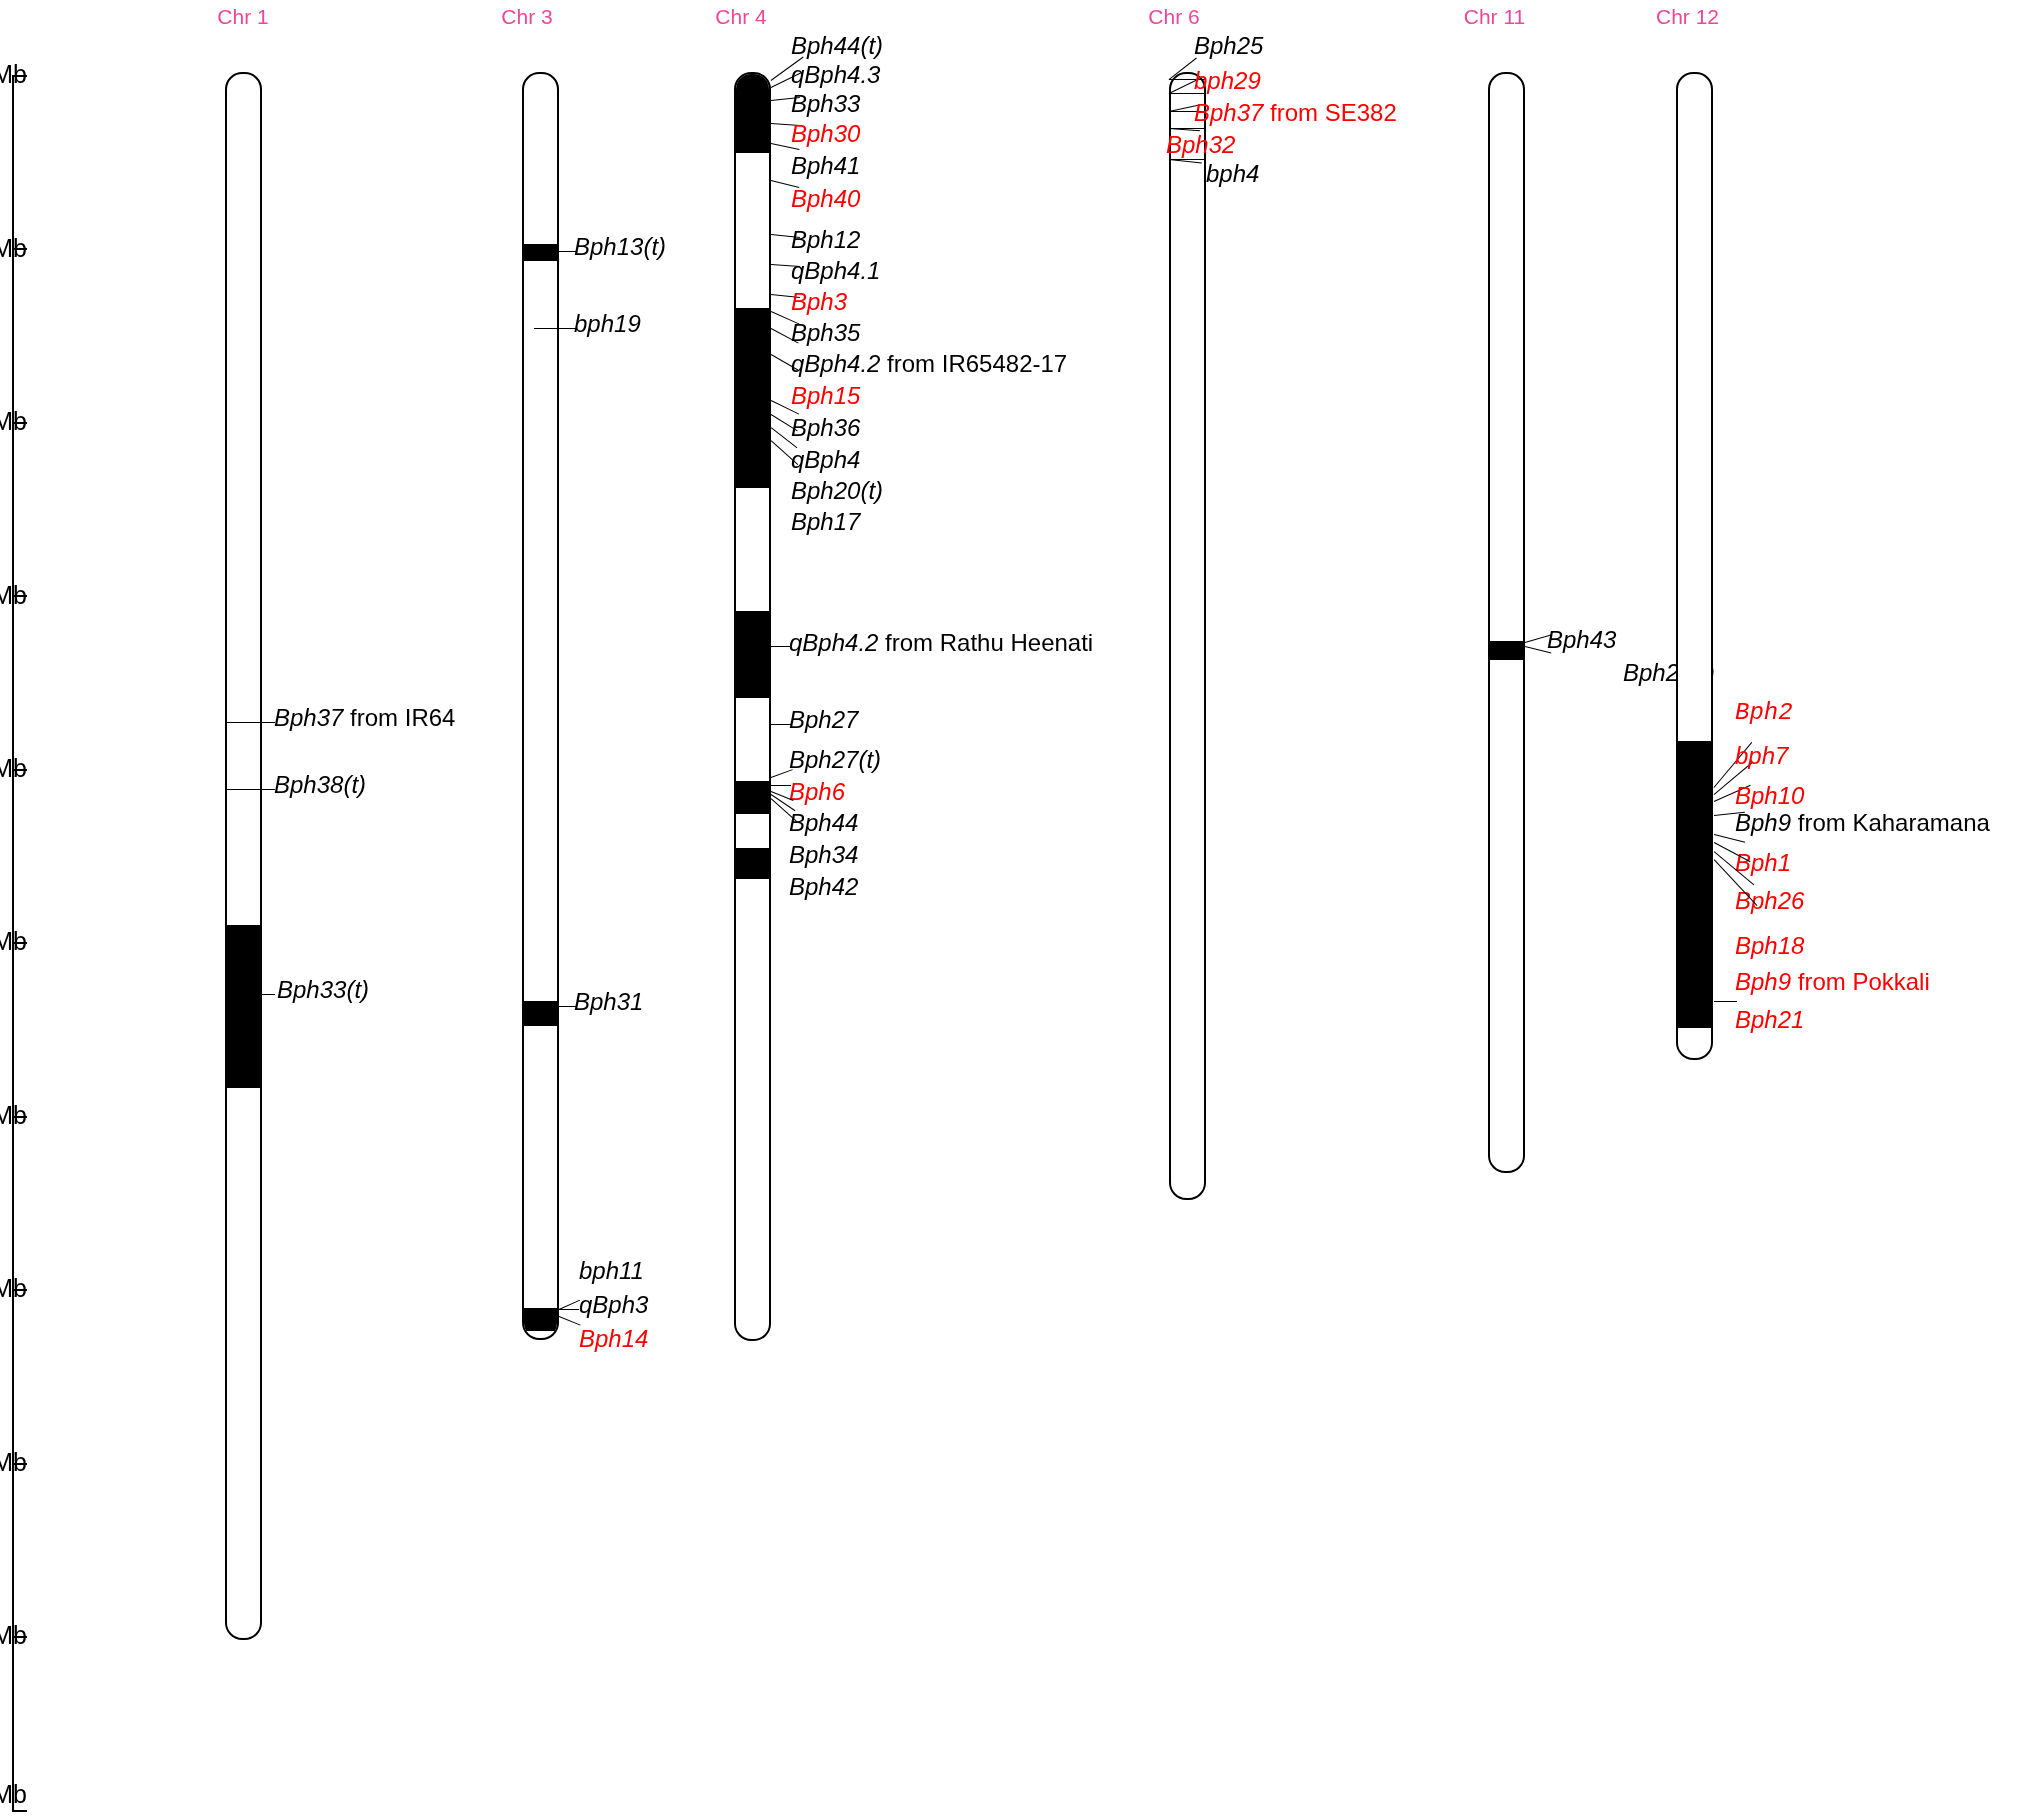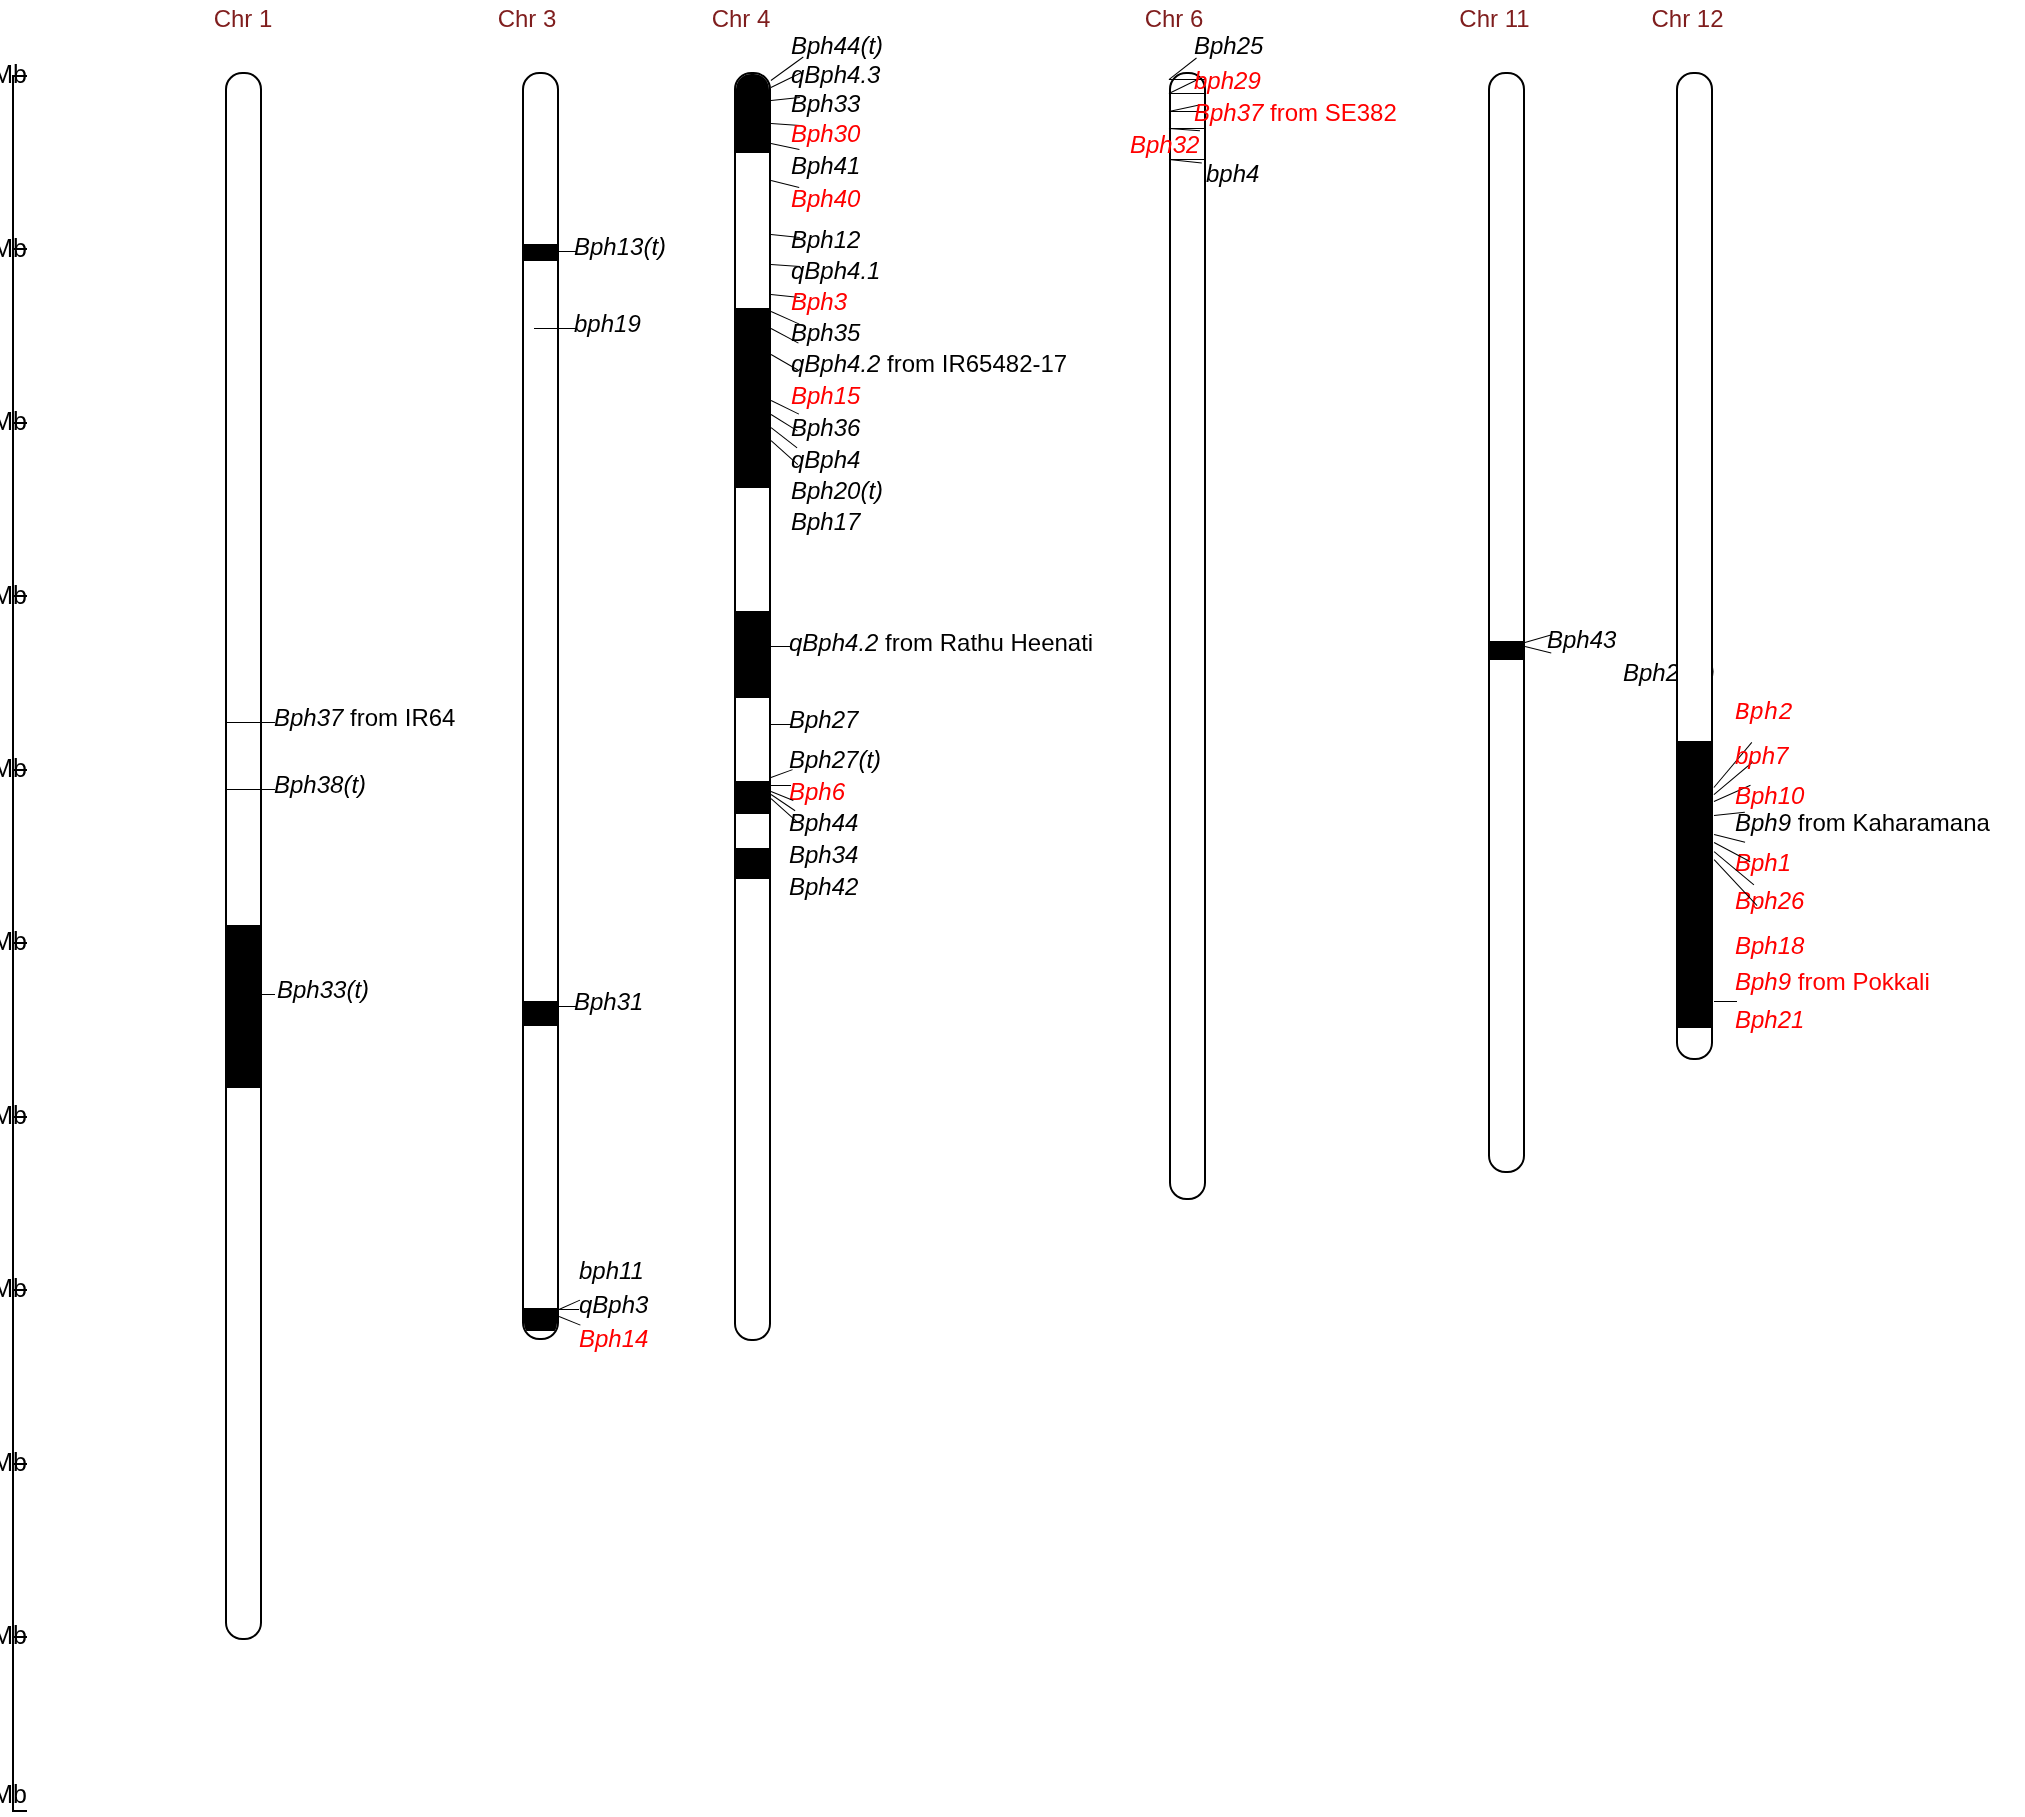--- a/index.html
+++ b/index.html
@@ -29,22 +29,22 @@
   .axis-label {
     position: absolute;
     font-size: 25px;
     color: #000;
     white-space: nowrap;
     text-align: right;
   }
   
   .chr-title {
     position: absolute;
-    font-size: 24px;
-    color: #7f1d1d;
+    font-size: 21px;
+    color: #ec4899;
     white-space: nowrap;
     text-align: center;
   }
   .chr-body {
     position: absolute;
     box-sizing: border-box;
     border: 2px solid #000;
     background: #ffffff;
     border-radius: 17.3px;
     overflow: hidden;
@@ -264,21 +264,21 @@
   <div class="gene-label red" style="left:1194px; top:67px;"><i>bph29</i></div>
 
   <div class="tickmark" style="left:1169px; top:111px; width:37px;"></div>
   <div class="tickmark" style="left:1169px; top:111px; width:31px; transform: rotate(-12deg);"></div>
   <div class="gene-label red" style="left:1194px; top:99px;">
     <i>Bph37</i><span> from SE382</span>
   </div>
 
   <div class="tickmark" style="left:1169px; top:128px; width:37px;"></div>
   <div class="tickmark" style="left:1169px; top:128px; width:31px; transform: rotate(4deg);"></div>
-  <div class="gene-label red" style="left:1130px; top:131px;text-align:right;"><i>Bph32</i></div>
+  <div class="gene-label red" style="left:1166px; top:131px;text-align:right;"><i>Bph32</i></div>
 
   <div class="tickmark" style="left:1169px; top:159px; width:37px;"></div>
   <div class="tickmark" style="left:1169px; top:159px; width:33px; transform: rotate(6deg);"></div>
   <div class="gene-label" style="left:1206px; top:160px;"><i>bph4</i></div>
 
   <div class="chr-title" style="left:1428px; top:5.3px; width:133px;">Chr 11</div>
   <div class="chr-body" style="left:1488px; top:72px; width:37px; height:1101px;">
     <div class="band" style="top:567px; height:18.7px;"></div>
   </div>
   <div class="tickmark" style="left:1525px; top:642px; width:27px; transform: rotate(-16deg);"></div>

